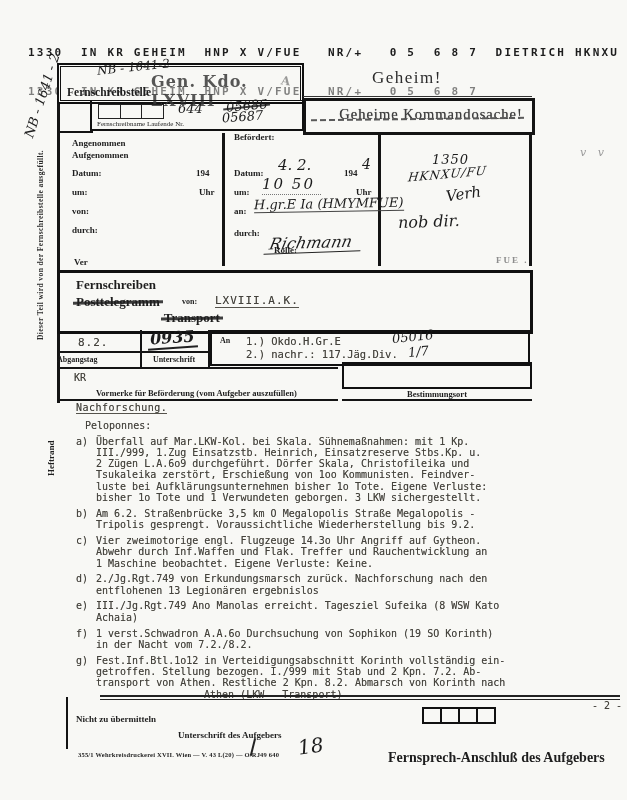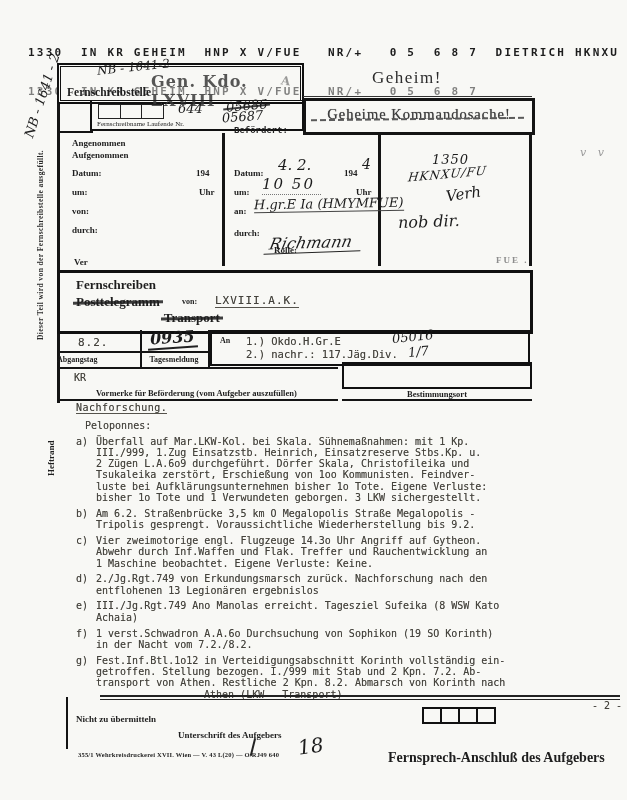--- a/index.html
+++ b/index.html
@@ -20,21 +20,21 @@
   .struck{position:relative;display:inline-block;}
   .struck::after{content:"";position:absolute;left:-3px;right:-3px;top:46%;height:3px;
         background:#1f1f1f;opacity:.85;transform:rotate(-1deg);}
   .struck-thin::after{height:1.5px;top:50%;}
   .line{background:#141414;}
   
   .header-box{left:57px;top:63px;width:243px;height:37px;border:2px solid #111;
         box-shadow:inset 0 0 0 1px #f8f8f5, inset 0 0 0 2px #111;}
   .gk-box{left:303px;top:98px;width:226px;height:31px;border:3px solid #141414;}
   .gk-text{width:100%;text-align:center;margin-top:5px;font-size:14.5px;letter-spacing:1px;
-        color:#3d3d3d;text-shadow:0 0 .7px #666;font-family:"Liberation Serif",serif;}
+        color:#3d3d3d;text-shadow:0 0 .7px #666;font-family:"Liberation Serif",serif;padding-left:12px;}
   .gk-strike{position:absolute;left:5px;right:5px;top:55%;height:2px;transform:rotate(-.6deg);
         background:repeating-linear-gradient(90deg,#5a5a5a 0 6px,transparent 6px 9px);}
   .num-box{left:90px;top:100px;width:210px;height:28px;border:2px solid #111;border-top-width:1px;}
   .cells{position:absolute;left:6px;top:3px;width:64px;height:13px;border:1.5px solid #222;display:flex;}
   .cells div{flex:1;border-right:1.5px solid #222;}
   .cells div:last-child{border-right:none;}
   
   .body-text{left:76px;top:402px;width:452px;font-family:"DejaVu Sans Mono",monospace;
         font-size:10px;line-height:11.3px;color:#44423c;text-shadow:0 0 .4px rgba(70,68,60,.55);}
   .body-title{display:inline-block;border-bottom:1.5px solid #55534c;letter-spacing:.5px;margin-bottom:6px;}
@@ -96,21 +96,21 @@
 
   <div class="abs lbl" style="left:72px;top:138px;">Angenommen</div>
   <div class="abs lbl" style="left:72px;top:150px;">Aufgenommen</div>
   <div class="abs lbl" style="left:72px;top:168px;">Datum:</div>
   <div class="abs lbl" style="left:196px;top:168px;">194</div>
   <div class="abs lbl" style="left:72px;top:187px;">um:</div>
   <div class="abs lbl" style="left:199px;top:187px;">Uhr</div>
   <div class="abs lbl" style="left:72px;top:206px;">von:</div>
   <div class="abs lbl" style="left:72px;top:225px;">durch:</div>
 
-  <div class="abs lbl" style="left:234px;top:126px;font-family:Liberation Mono, monospace;">Befördert:</div>
+  <div class="abs lbl" style="left:234px;top:132px;">Befördert:</div>
   <div class="abs lbl" style="left:234px;top:168px;">Datum:</div>
   <div class="abs hw" style="left:278px;top:156px;font-size:15px;">4. 2.</div>
   <div class="abs lbl" style="left:344px;top:168px;">194</div>
   <div class="abs hw" style="left:362px;top:156px;font-size:14px;">4</div>
   <div class="abs lbl" style="left:234px;top:187px;">um:</div>
   <div class="abs hw" style="left:262px;top:175px;font-size:15px;letter-spacing:2px;border-bottom:1px dotted #777;padding:0 6px 1px 0;">10 50</div>
   <div class="abs lbl" style="left:356px;top:187px;">Uhr</div>
   <div class="abs lbl" style="left:234px;top:206px;">an:</div>
   <div class="abs hw" style="left:254px;top:196px;font-size:13px;transform:rotate(-1deg);border-bottom:1px solid #444;">H.gr.E Ia (HMYMFUE)</div>
   <div class="abs lbl" style="left:234px;top:228px;">durch:</div>
@@ -135,21 +135,21 @@
   </div>
 
   <div class="abs line" style="left:140px;top:330px;width:2px;height:37px;"></div>
   <div class="abs line" style="left:208px;top:330px;width:2px;height:37px;"></div>
   <div class="abs line" style="left:59px;top:351px;width:150px;height:1.5px;"></div>
   <div class="abs line" style="left:57px;top:367px;width:281px;height:2px;"></div>
   <div class="abs typed" style="left:78px;top:336px;font-size:11px;letter-spacing:1px;">8.2.</div>
   <div class="abs lbl-sm" style="left:57px;top:355px;width:106px;text-align:left;">Abgangstag</div>
   <div class="abs hw" style="left:150px;top:328px;font-size:16px;font-weight:bold;transform:rotate(-4deg);">0935</div>
   <div class="abs line" style="left:148px;top:347px;width:50px;height:2px;transform:rotate(-4deg);background:#222;"></div>
-  <div class="abs lbl-sm" style="left:140px;top:355px;width:68px;text-align:center;">Tagesmeldung</div>
+  <div class="abs lbl-sm" style="left:140px;top:355px;width:68px;text-align:center;">Unterschrift</div>
 
   <div class="abs" style="left:210px;top:330px;width:316px;height:32px;border:2px solid #111;text-align:center;">
     <div class="abs lbl-sm" style="left:8px;top:4px;">An</div>
     <div class="abs typed" style="left:34px;top:3px;font-size:10.5px;">1.) Okdo.H.Gr.E</div>
     <div class="abs hw" style="left:180px;top:-3px;font-size:13px;transform:rotate(-6deg);">05016</div>
     <div class="abs typed" style="left:34px;top:16px;font-size:10.5px;">2.) nachr.: 117.Jäg.Div.</div>
     <div class="abs hw" style="left:196px;top:12px;font-size:13px;transform:rotate(-6deg);">1/7</div>
   </div>
 
   <div class="abs typed" style="left:74px;top:372px;font-size:10px;">KR</div>

